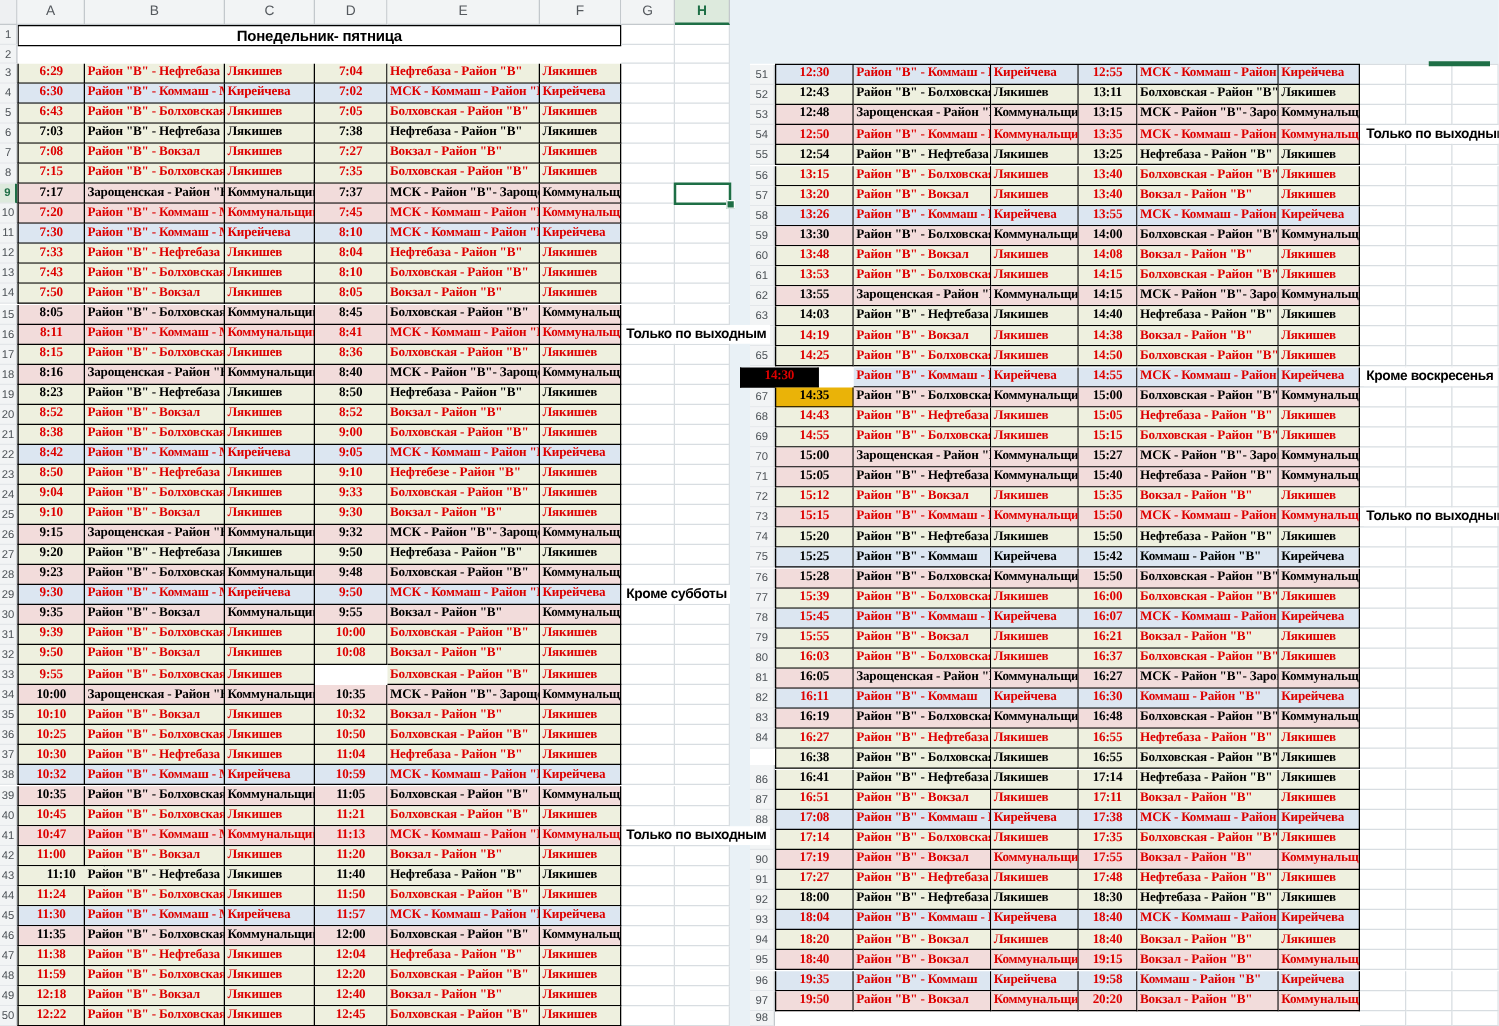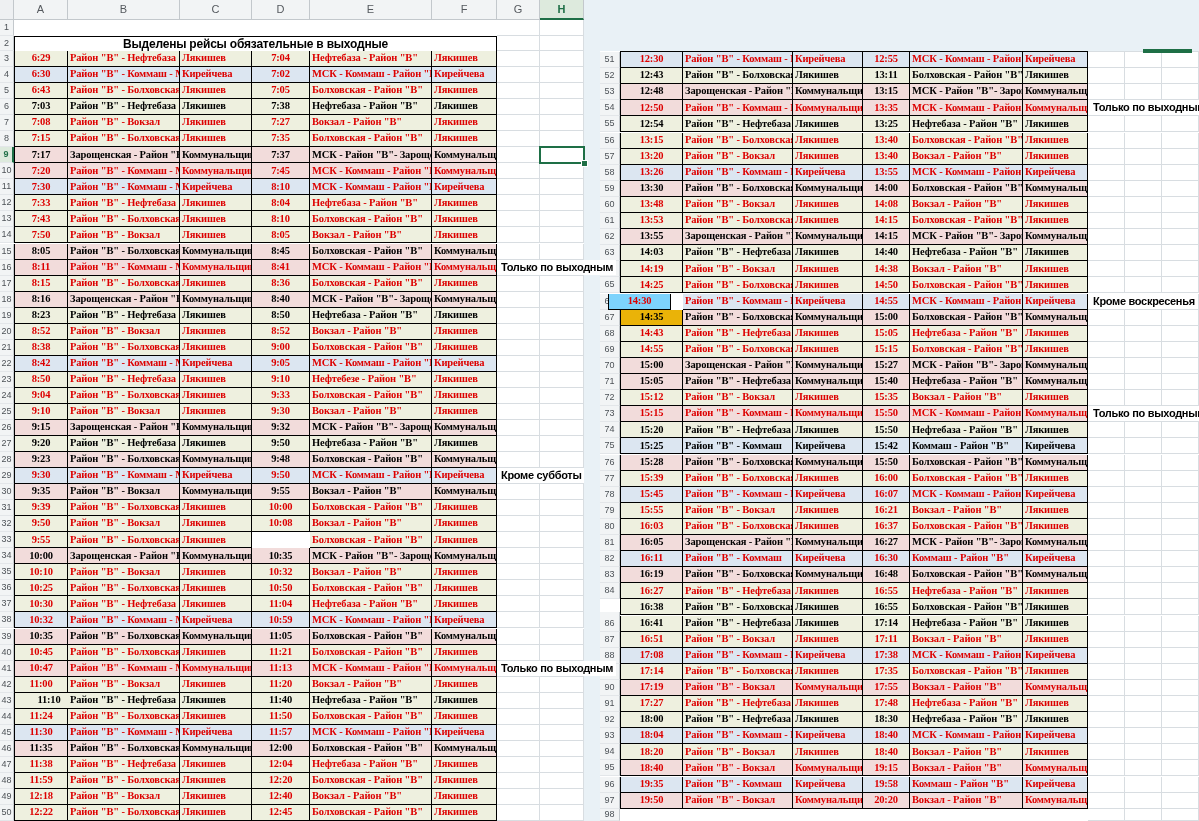--- a/index.html
+++ b/index.html
@@ -62,21 +62,21 @@
   .topline{position:absolute;background:#000;z-index:2;}
   .lightline{position:absolute;background:#d8dde1;z-index:1;}
 </style>
 </head>
 <body>
 
 <div id="app">
   <div class="sheet" id="sheet-left" style="left:0;top:0;width:584px;height:821px;"></div>
   <div class="sheet" id="sheet-right" style="left:600px;top:51px;width:599px;height:770px;"></div>
 
-  <div class="titlebox" id="title2" style="left:14px;top:36px;width:483px;height:16px;">Выделены рейсы обязательные в выходные</div>
+  <div class="titlebox" id="title1" style="left:14px;top:20px;width:483px;height:17px;">Понедельник- пятница</div>
 
   <div id="generated">
       <div class="corner" style="left: 0px; top: 0px; width: 14px; height: 20px;"></div>
       <div class="colhead" style="left: 14px; top: 0px; width: 54px; height: 20px;">A</div>
       <div class="colhead" style="left: 68px; top: 0px; width: 112px; height: 20px;">B</div>
       <div class="colhead" style="left: 180px; top: 0px; width: 72px; height: 20px;">C</div>
       <div class="colhead" style="left: 252px; top: 0px; width: 58px; height: 20px;">D</div>
       <div class="colhead" style="left: 310px; top: 0px; width: 122px; height: 20px;">E</div>
       <div class="colhead" style="left: 432px; top: 0px; width: 65px; height: 20px;">F</div>
       <div class="colhead" style="left: 497px; top: 0px; width: 43px; height: 20px;">G</div>
@@ -800,21 +800,21 @@
       <div class="cell" style="left: 793px; top: 261.3px; width: 70px; height: 16.1px; background: rgb(238, 240, 223); color: rgb(221, 0, 0);">Лякишев</div>
       <div class="cell time" style="left: 863px; top: 261.3px; width: 47px; height: 16.1px; background: rgb(238, 240, 223); color: rgb(221, 0, 0);">14:38</div>
       <div class="cell" style="left: 910px; top: 261.3px; width: 113px; height: 16.1px; background: rgb(238, 240, 223); color: rgb(221, 0, 0);">Вокзал - Район "В"</div>
       <div class="cell" style="left: 1023px; top: 261.3px; width: 65px; height: 16.1px; background: rgb(238, 240, 223); color: rgb(221, 0, 0);">Лякишев</div>
       <div class="cell time first" style="left: 620px; top: 277.4px; width: 63px; height: 16.1px; background: rgb(238, 240, 223); color: rgb(221, 0, 0);">14:25</div>
       <div class="cell" style="left: 683px; top: 277.4px; width: 110px; height: 16.1px; background: rgb(238, 240, 223); color: rgb(221, 0, 0);">Район "В" - Болховская</div>
       <div class="cell" style="left: 793px; top: 277.4px; width: 70px; height: 16.1px; background: rgb(238, 240, 223); color: rgb(221, 0, 0);">Лякишев</div>
       <div class="cell time" style="left: 863px; top: 277.4px; width: 47px; height: 16.1px; background: rgb(238, 240, 223); color: rgb(221, 0, 0);">14:50</div>
       <div class="cell" style="left: 910px; top: 277.4px; width: 113px; height: 16.1px; background: rgb(238, 240, 223); color: rgb(221, 0, 0);">Болховская - Район "В"</div>
       <div class="cell" style="left: 1023px; top: 277.4px; width: 65px; height: 16.1px; background: rgb(238, 240, 223); color: rgb(221, 0, 0);">Лякишев</div>
-      <div class="cell time first" style="left: 608px; top: 293.5px; width: 63px; height: 16.1px; background: #7dd3fc; color: rgb(221, 0, 0); font-family: Liberation Serif, serif;">14:30</div>
+      <div class="cell time first" style="left: 592px; top: 293.5px; width: 63px; height: 16.1px; background: #000000; color: rgb(221, 0, 0); font-family: Liberation Serif, serif;">14:30</div>
       <div class="cell" style="left: 683px; top: 293.5px; width: 110px; height: 16.1px; background: rgb(220, 230, 241); color: rgb(221, 0, 0);">Район "В" - Коммаш - МСК</div>
       <div class="cell" style="left: 793px; top: 293.5px; width: 70px; height: 16.1px; background: rgb(220, 230, 241); color: rgb(221, 0, 0);">Кирейчева</div>
       <div class="cell time" style="left: 863px; top: 293.5px; width: 47px; height: 16.1px; background: rgb(220, 230, 241); color: rgb(221, 0, 0);">14:55</div>
       <div class="cell" style="left: 910px; top: 293.5px; width: 113px; height: 16.1px; background: rgb(220, 230, 241); color: rgb(221, 0, 0);">МСК - Коммаш - Район "В"</div>
       <div class="cell" style="left: 1023px; top: 293.5px; width: 65px; height: 16.1px; background: rgb(220, 230, 241); color: rgb(221, 0, 0);">Кирейчева</div>
       <div class="note" style="left: 1091px; top: 293.5px; height: 15.1px;">Кроме воскресенья</div>
       <div class="cell time first" style="left: 620px; top: 309.6px; width: 63px; height: 16.1px; background: #eab308; color: rgb(0, 0, 0);">14:35</div>
       <div class="cell" style="left: 683px; top: 309.6px; width: 110px; height: 16.1px; background: rgb(242, 220, 219); color: rgb(0, 0, 0);">Район "В" - Болховская</div>
       <div class="cell" style="left: 793px; top: 309.6px; width: 70px; height: 16.1px; background: rgb(242, 220, 219); color: rgb(0, 0, 0);">Коммунальщик</div>
       <div class="cell time" style="left: 863px; top: 309.6px; width: 47px; height: 16.1px; background: rgb(242, 220, 219); color: rgb(0, 0, 0);">15:00</div>

